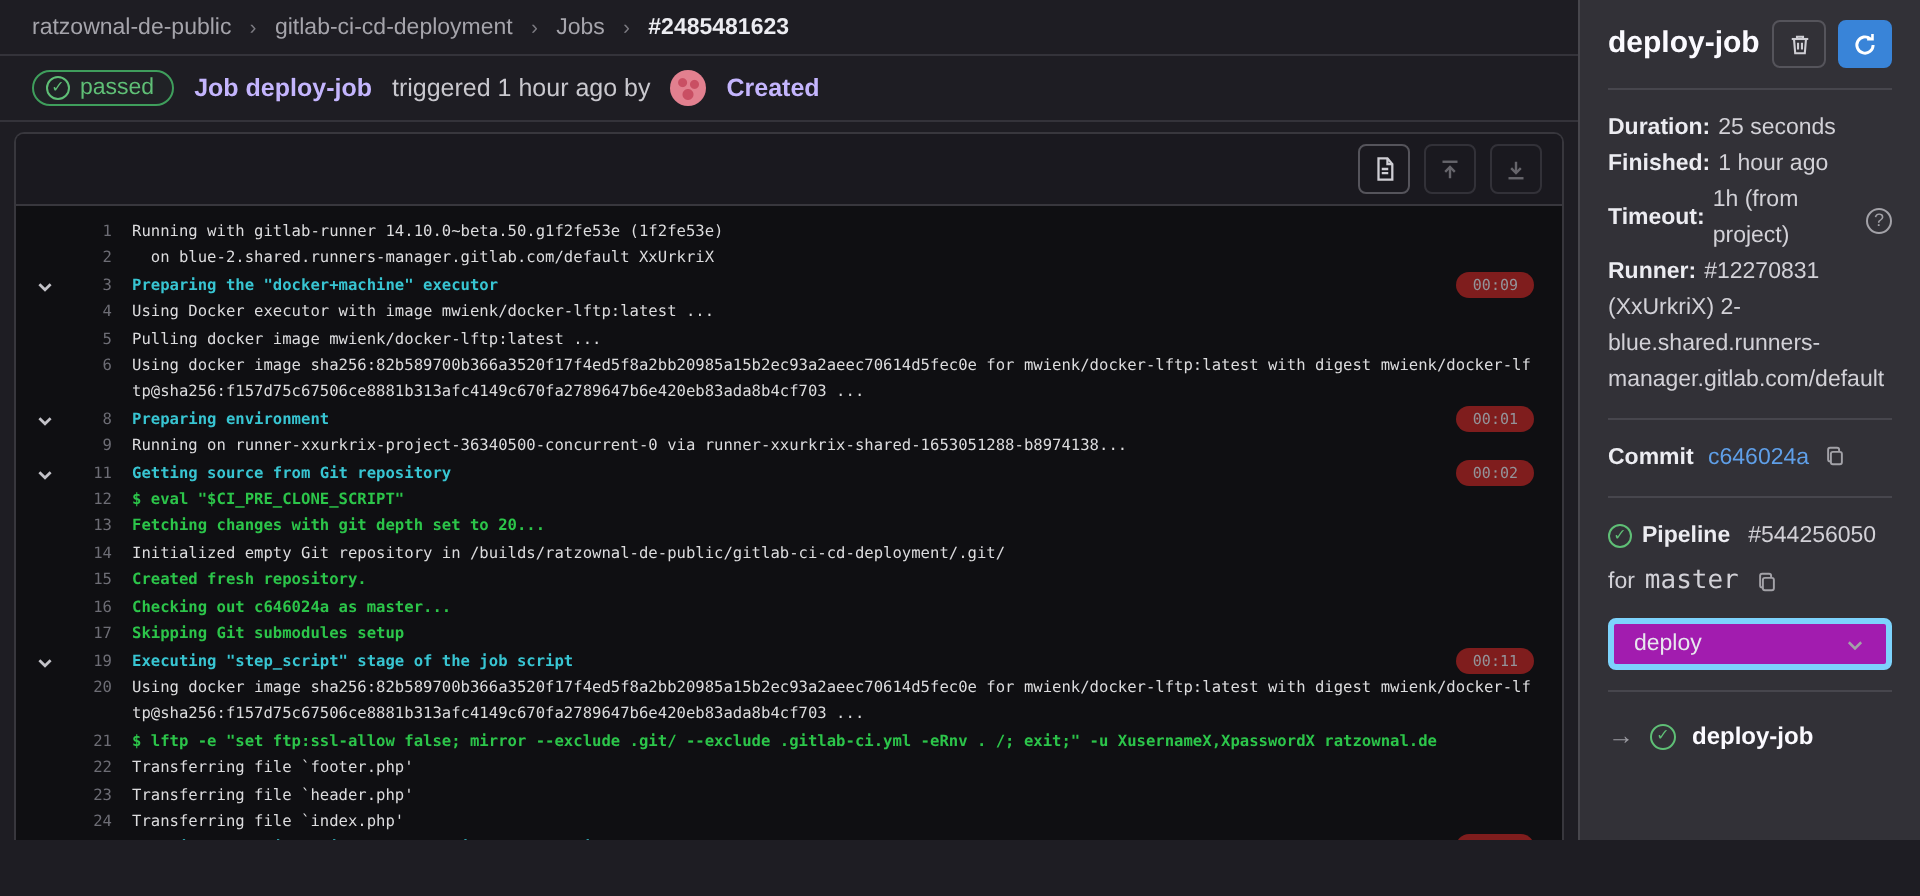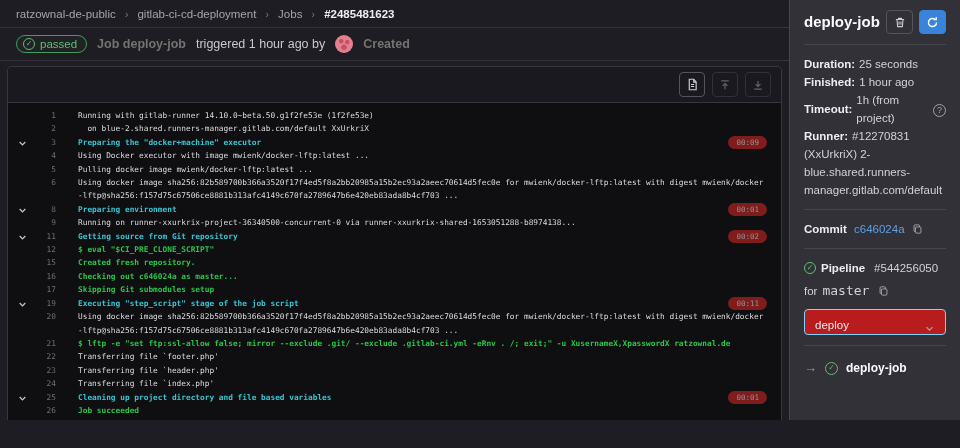--- a/index.html
+++ b/index.html
@@ -31,21 +31,21 @@
     display:inline-flex; align-items:center; gap:5px;
     border:1px solid #3f9e5c; color:#5fbf76;
     border-radius:10px; padding:2px 9px 2px 6px; font-size:11.5px;
     background:rgba(95,191,118,0.04);
   }
   .check-circle {
     display:inline-flex; align-items:center; justify-content:center;
     width:12px; height:12px; border:1px solid #5fbf76; border-radius:50%;
     color:#5fbf76; font-size:8px; line-height:1; flex:none;
   }
-  .jh-strong { font-weight:700; color:#737373; }
+  .jh-strong { font-weight:700; color:#c4b5fd; }
   .avatar {
     width:18px; height:18px; border-radius:50%; flex:none; cursor:pointer;
     background: radial-gradient(circle at 35% 35%, #c94f63 2px, transparent 2.5px),
                 radial-gradient(circle at 68% 40%, #c94f63 2px, transparent 2.5px),
                 radial-gradient(circle at 50% 68%, #c94f63 2.5px, transparent 3px),
                 #e2808f;
   }
 
   
   .log-shell {
@@ -72,21 +72,21 @@
     font-family:"DejaVu Sans Mono", monospace;
     font-size:7.8px; line-height:13.4px; color:#dcdcde;
   }
   .log-row { display:flex; position:relative; padding:0 14px 0 6px; }
   .gutter { width:16px; flex:none; display:flex; justify-content:center; color:#c3c2c8; }
   .gutter svg { margin-top:3px; cursor:pointer; }
   .lnum {
     width:26px; flex:none; text-align:right; color:#6d6d75;
     text-decoration:none; cursor:pointer;
   }
-  .ltext { flex:1; min-width:0; padding-left:22px; white-space:pre-wrap; word-break:break-all; }
+  .ltext { flex:1; min-width:0; padding-left:10px; white-space:pre-wrap; word-break:break-all; }
   .style-section { color:var(--section-cyan); font-weight:700; }
   .style-green   { color:var(--log-green);   font-weight:700; }
   .timer {
     position:absolute; right:14px; top:0;
     background:#7f1d1d; color:#949399; border-radius:8px;
     padding:1px 8px; font-size:7.5px; line-height:11px;
   }
 
   
   .sidebar {
@@ -110,22 +110,22 @@
     margin-left:auto; width:13px; height:13px; border-radius:50%;
     border:1px solid #a3a2a8; color:#a3a2a8; font-size:9px; line-height:11px;
     text-align:center; flex:none; margin-top:3px; cursor:pointer;
   }
   .link { color:var(--link-blue); text-decoration:none; cursor:pointer;text-align:right; }
   .copy-icon { color:#a3a2a8; cursor:pointer; display:inline-flex; vertical-align:-2px; margin-left:4px; }
   .mono { font-family:"DejaVu Sans Mono", monospace; font-size:13px; }
   .pipe-row { display:flex; align-items:center; gap:5px; flex-wrap:wrap; }
   .stage-select {
     margin-top:9px; height:26px; width:100%;
-    border:1px solid #7dd3fc; border-radius:4px; background:#b91c1c;
-    display:flex; align-items:flex-end; justify-content:space-between;
+    border:3px solid #7dd3fc; border-radius:4px; background:#a21caf;
+    display:flex; align-items:center; justify-content:space-between;
     padding:0 10px; font-size:11.5px; color:#e8e8ee; cursor:pointer;
   }
   .job-nav { display:flex; align-items:center; gap:8px; margin-top:13px; cursor:pointer; }
   .arrow { color:#9b9aa1; font-size:13px; }
   .job-nav .name { font-weight:700; color:#fbfaff; font-size:12px; }
 </style>
 </head>
 <body>
 
 <div class="page">
@@ -238,20 +238,30 @@
             <span class="ltext style-section">Getting source from Git repository</span>
             <span class="timer">00:02</span>
           </div>
           <div class="log-row">
             <span class="gutter"></span>
             <a class="lnum">12</a>
             <span class="ltext style-green">$ eval "$CI_PRE_CLONE_SCRIPT"</span>
           </div>
           <div class="log-row">
             <span class="gutter"></span>
+            <a class="lnum">13</a>
+            <span class="ltext style-green">Fetching changes with git depth set to 20...</span>
+          </div>
+          <div class="log-row">
+            <span class="gutter"></span>
+            <a class="lnum">14</a>
+            <span class="ltext">Initialized empty Git repository in /builds/ratzownal-de-public/gitlab-ci-cd-deployment/.git/</span>
+          </div>
+          <div class="log-row">
+            <span class="gutter"></span>
             <a class="lnum">15</a>
             <span class="ltext style-green">Created fresh repository.</span>
           </div>
           <div class="log-row">
             <span class="gutter"></span>
             <a class="lnum">16</a>
             <span class="ltext style-green">Checking out c646024a as master...</span>
           </div>
           <div class="log-row">
             <span class="gutter"></span>

